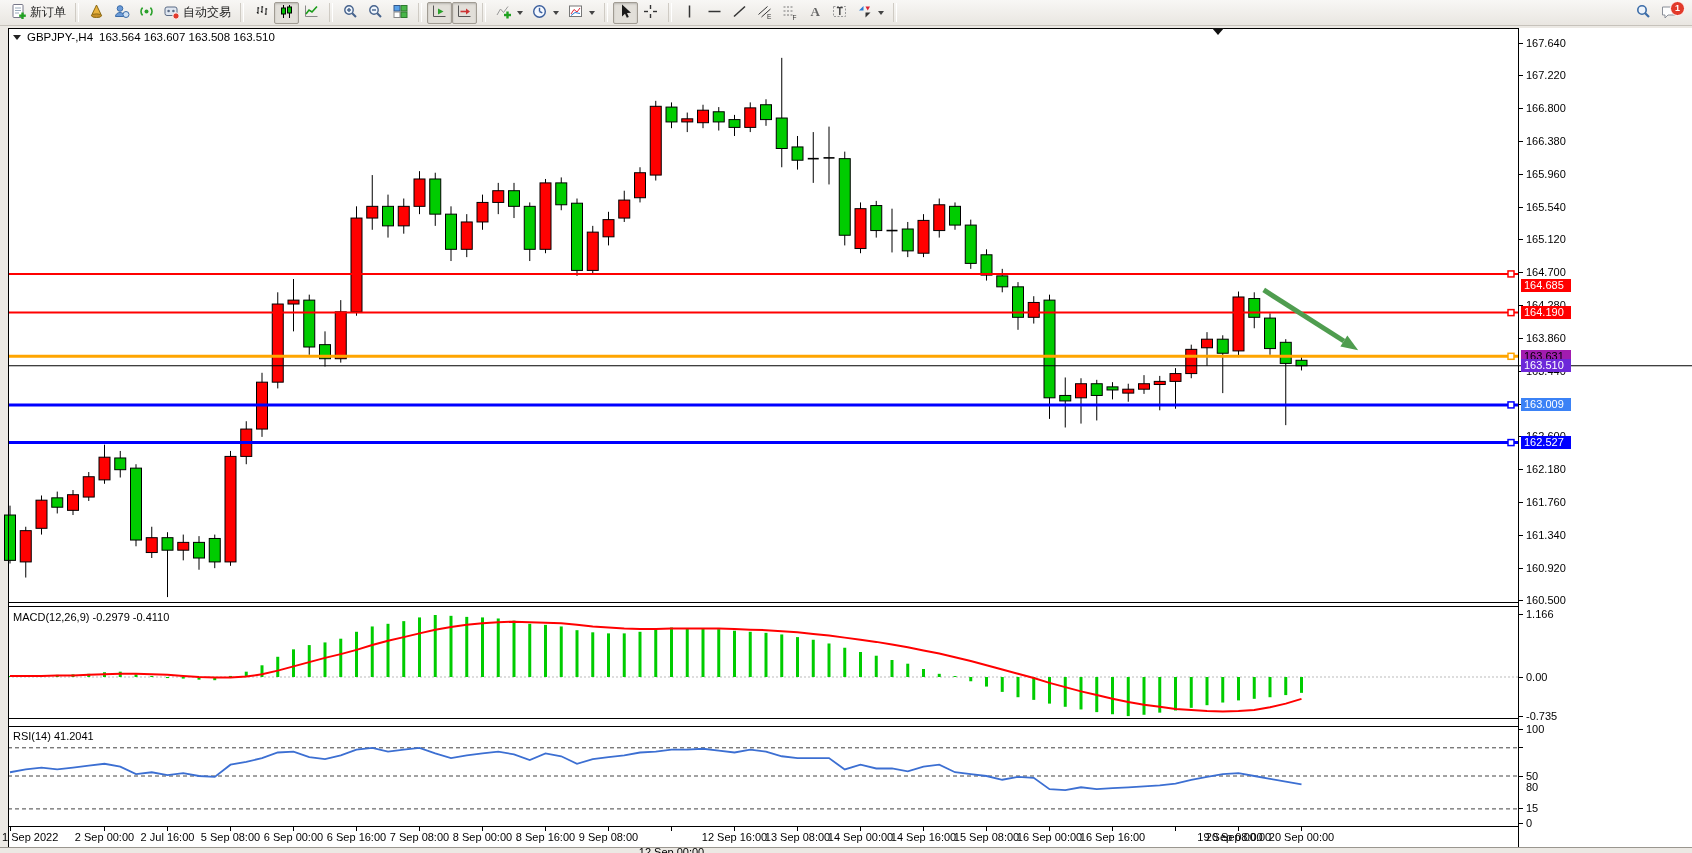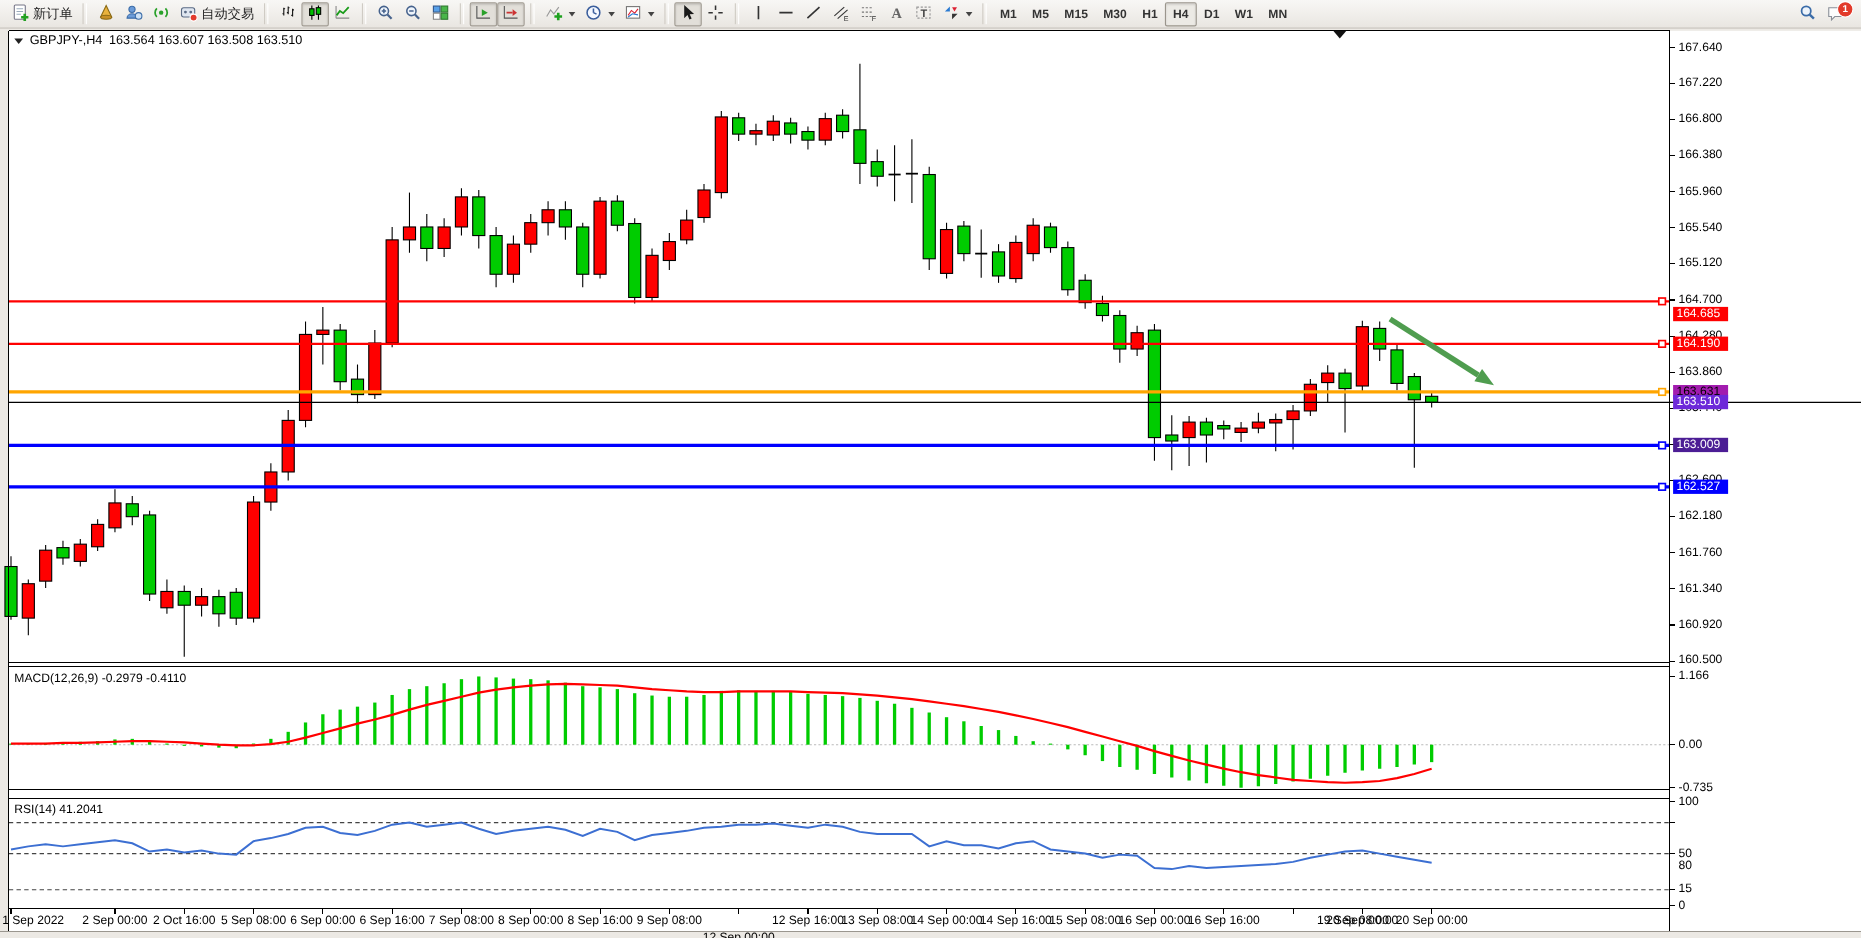--- a/index.html
+++ b/index.html
@@ -250,31 +250,20 @@
     </div>
   <div class="tbtn">
       <span><svg width="17" height="17" viewBox="0 0 17 17">
           <polygon points="3,7.5 7.5,3 7.5,7.5" fill="#2a7ad2"></polygon>
           <polygon points="9.5,9.5 14.5,9.5 9.5,14.5" fill="#333"></polygon>
           <polygon points="9.5,3.5 14,3.5 11.7,7.5" fill="#d23"></polygon>
         </svg></span>
       <span class="caret"></span>
     </div>
   <div class="tsep"></div>
-  <div id="periods" style="display:flex;align-items:center">
-      <div class="pbtn">M1</div>
-      <div class="pbtn">M5</div>
-      <div class="pbtn">M15</div>
-      <div class="pbtn">M30</div>
-      <div class="pbtn">H1</div>
-      <div class="pbtn pressed">H4</div>
-      <div class="pbtn">D1</div>
-      <div class="pbtn">W1</div>
-      <div class="pbtn">MN</div>
-    </div>
   <div class="spacer"></div>
   <div class="tbtn">
       <span><svg width="17" height="17" viewBox="0 0 17 17">
           <circle cx="7" cy="7" r="4.2" fill="#eef4fb" stroke="#3b6ca8" stroke-width="1.6"></circle>
           <line x1="10.2" y1="10.2" x2="14" y2="14" stroke="#3b6ca8" stroke-width="2.2"></line>
         </svg></span>
     </div>
   <div class="tbtn" style="margin-right:10px">
     <span><svg width="18" height="17" viewBox="0 0 18 17">
           <path d="M2.5,4 h13 v8 h-7.5 l-3,3 v-3 h-2.5 z" fill="#fdfdfd" stroke="#8a8f98"></path>
@@ -647,21 +636,21 @@
     <div class="axislabel" style="left: 1526px; top: 608.469px;">1.166</div>
     <div class="axislabel" style="left: 1526px; top: 670.5px;">0.00</div>
     <div class="axislabel" style="left: 1526px; top: 709.602px;">-0.735</div>
     <div class="axislabel" style="left: 1526px; top: 722.5px;">100</div>
     <div class="axislabel" style="left: 1526px; top: 741.3px; margin-top: 40px;">80</div>
     <div class="axislabel" style="left: 1526px; top: 769.5px;">50</div>
     <div class="axislabel" style="left: 1526px; top: 802.4px;">15</div>
     <div class="axislabel" style="left: 1526px; top: 816.5px;">0</div>
     <div class="timelabel" style="top: 831px; left: 2px; transform: none;">1 Sep 2022</div>
     <div class="timelabel" style="top: 831px; left: 104.5px;">2 Sep 00:00</div>
-    <div class="timelabel" style="top: 831px; left: 167.5px;">2 Oct 16:00</div>
+    <div class="timelabel" style="top: 831px; left: 167.5px;">2 Jul 16:00</div>
     <div class="timelabel" style="top: 831px; left: 230.5px;">5 Sep 08:00</div>
     <div class="timelabel" style="top: 831px; left: 293.5px;">6 Sep 00:00</div>
     <div class="timelabel" style="top: 831px; left: 356.5px;">6 Sep 16:00</div>
     <div class="timelabel" style="top: 831px; left: 419.5px;">7 Sep 08:00</div>
     <div class="timelabel" style="top: 831px; left: 482.5px;">8 Sep 00:00</div>
     <div class="timelabel" style="top: 831px; left: 545.5px;">8 Sep 16:00</div>
     <div class="timelabel" style="top: 831px; left: 608.5px;">9 Sep 08:00</div>
     <div class="timelabel" style="top: 831px; left: 671.5px; margin-top: 15px;">12 Sep 00:00</div>
     <div class="timelabel" style="top: 831px; left: 734.5px;">12 Sep 16:00</div>
     <div class="timelabel" style="top: 831px; left: 797.5px;">13 Sep 08:00</div>
@@ -670,15 +659,15 @@
     <div class="timelabel" style="top: 831px; left: 986.5px;">15 Sep 08:00</div>
     <div class="timelabel" style="top: 831px; left: 1049.5px;">16 Sep 00:00</div>
     <div class="timelabel" style="top: 831px; left: 1112.5px;">16 Sep 16:00</div>
     <div class="timelabel" style="top: 831px; left: 1230px;">19 Sep 08:00</div>
     <div class="timelabel" style="top: 831px; left: 1238.5px;">20 Sep 00:00</div>
     <div class="timelabel" style="top: 831px; left: 1301.5px;">20 Sep 00:00</div>
     <div class="badge" style="top: 267.433px; background: rgb(255, 0, 0); color: rgb(255, 255, 255); margin-top: 12px;">164.685</div>
     <div class="badge" style="top: 306.117px; background: rgb(255, 0, 0); color: rgb(255, 255, 255);">164.190</div>
     <div class="badge" style="top: 349.803px; background: #a21caf; color: rgb(0, 0, 0);">163.631</div>
     <div class="badge" style="top: 359.259px; background: #6d28d9; color: rgb(255, 255, 255);">163.510</div>
-    <div class="badge" style="top: 398.413px; background: #4c1d95; color: rgb(255, 255, 255);">163.009</div>
+    <div class="badge" style="top: 398.413px; background: #3b82f6; color: rgb(255, 255, 255);">163.009</div>
     <div class="badge" style="top: 436.081px; background: rgb(0, 0, 255); color: rgb(255, 255, 255);">162.527</div>
   </div>
 
 </body></html>

